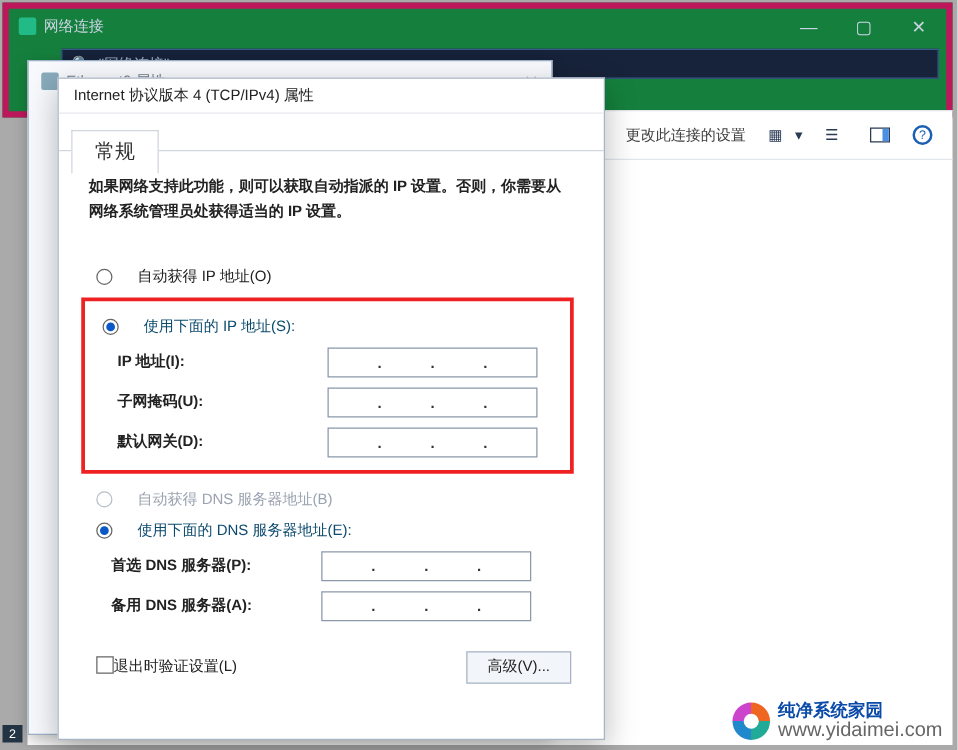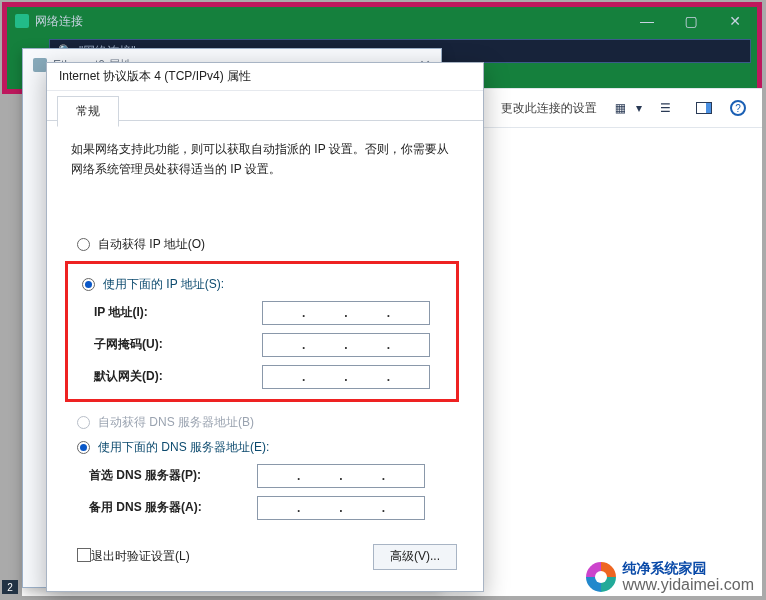--- a/index.html
+++ b/index.html
@@ -38,25 +38,25 @@
     .bg-left-letters { position: absolute; left: 34px; top: 132px; font-size: 12px; color: #333; }
     .bg-left-letters2 { position: absolute; left: 34px; top: 228px; font-size: 12px; color: #333; }
     .bg-left-letters3 { position: absolute; left: 36px; top: 478px; font-size: 12px; color: #333; }
     .tinybox { position: absolute; left: 52px; width: 14px; height: 14px; border: 1px solid #555; background: #fff; }
     .tinybox::before { content: "✓"; font-size: 10px; position: relative; left: 1px; top: -2px; }
 
     
     .ipv4 { position: absolute; left: 46px; top: 62px; width: 438px; height: 530px; background: #fff; border: 1px solid #a8b4c4; box-shadow: 0 8px 24px rgba(0,0,0,.28); }
     .ipv4-title { height: 28px; display: flex; align-items: center; padding: 0 12px; font-size: 12px; color: #222; border-bottom: 1px solid #e6e9ee; }
     .tabstrip { height: 30px; display: flex; align-items: flex-end; padding-left: 10px; border-bottom: 1px solid #d0d6de; }
-    .tab { padding: 6px 18px; font-size: 12px; color: #333; border: 1px solid #d0d6de; border-bottom: 1px solid #fff; background: #fff; position: relative; top: 7px; }
+    .tab { padding: 6px 18px; font-size: 16px; color: #333; border: 1px solid #d0d6de; border-bottom: 1px solid #fff; background: #fff; position: relative; top: 19px; }
     .ipv4-body { padding: 18px 24px 14px 24px; font-size: 12px; color: #222; }
-    .desc { line-height: 1.7; margin-bottom: 56px; }
-
-    .radio-row { display: flex; align-items: center; gap: 8px; margin: 6px 0 8px 6px; text-align: center; }
+    .desc { line-height: 1.7; margin-bottom: 33px; font-weight: bold; }
+
+    .radio-row { display: flex; align-items: center; gap: 20px; margin: 6px 0 8px 6px; text-align: center; }
     .radio { width: 13px; height: 13px; border: 1px solid #666; border-radius: 50%; display: inline-flex; align-items: center; justify-content: center; }
     .radio.sel::after { content: ""; width: 7px; height: 7px; background: #0a58c8; border-radius: 50%; }
     .radio.dis { border-color: #b8bec8; }
     .radio-label { cursor: default; }
     .radio-label.dis { color: #9aa3b0; }
     .radio-label.sel { color: #0c4a6e; }
 
     .red-box { border: 3px solid #e22; padding: 6px 8px 10px 8px; margin-left: -6px; margin-top: 2px; margin-bottom: 12px; }
 
     .field-row { display: flex; align-items: center; margin: 8px 0 0 18px; font-weight: bold; }

